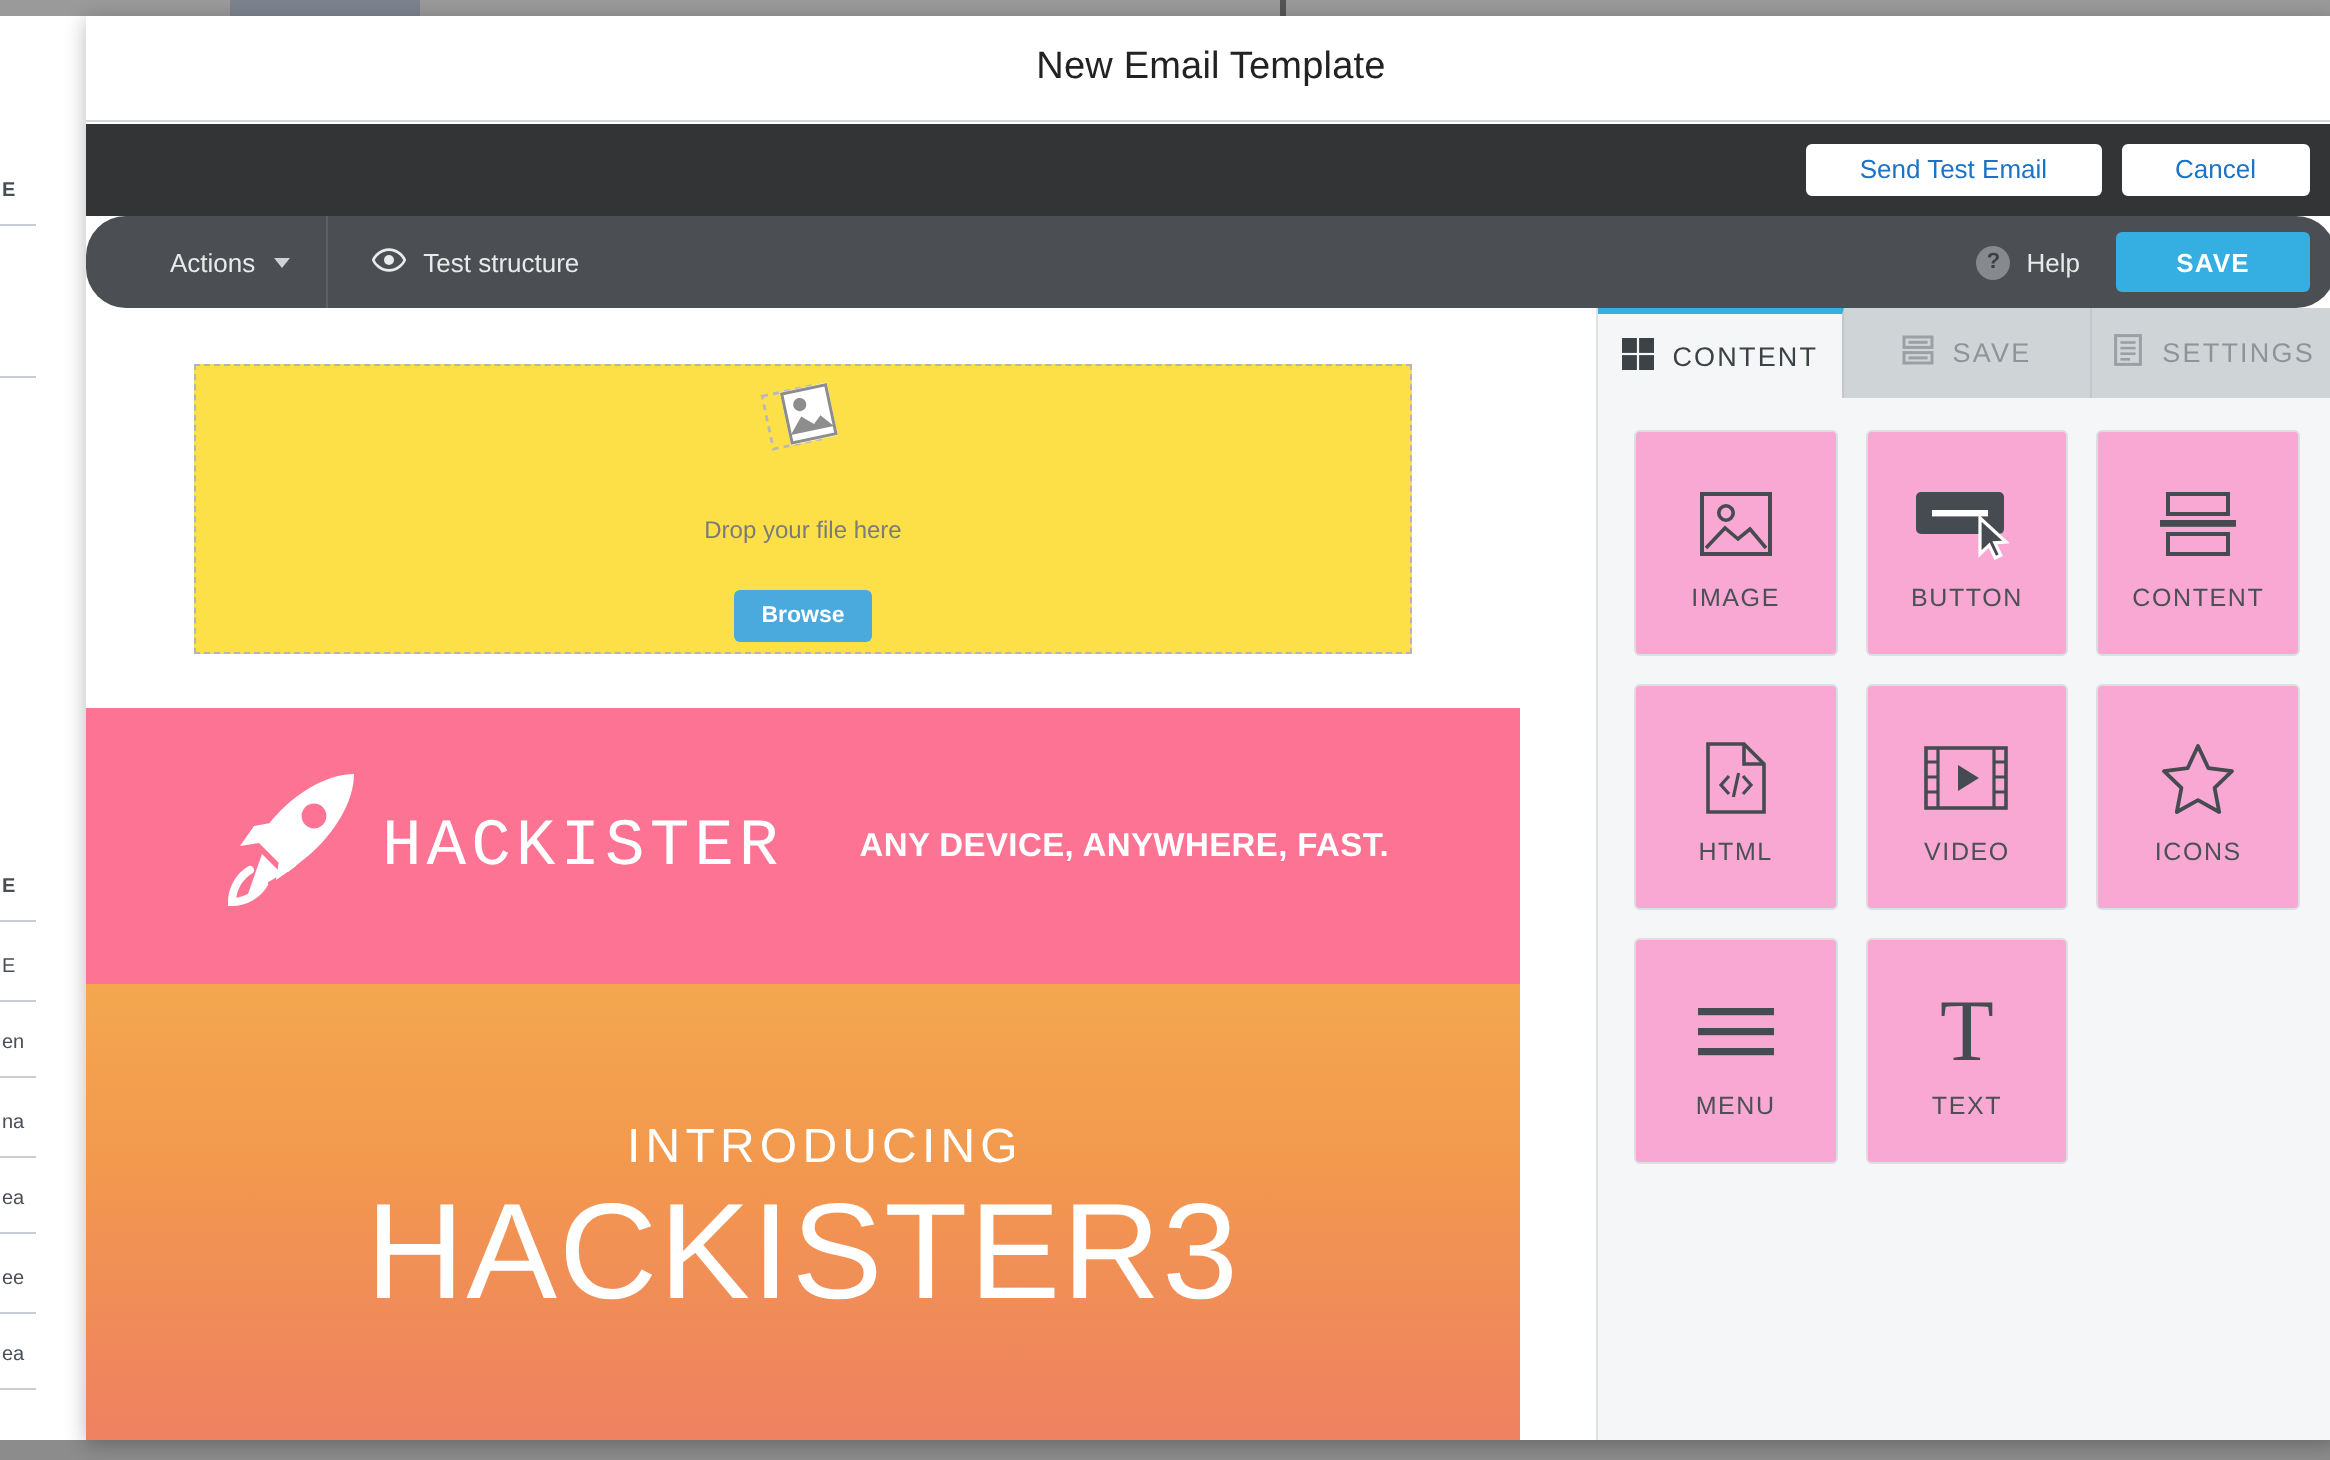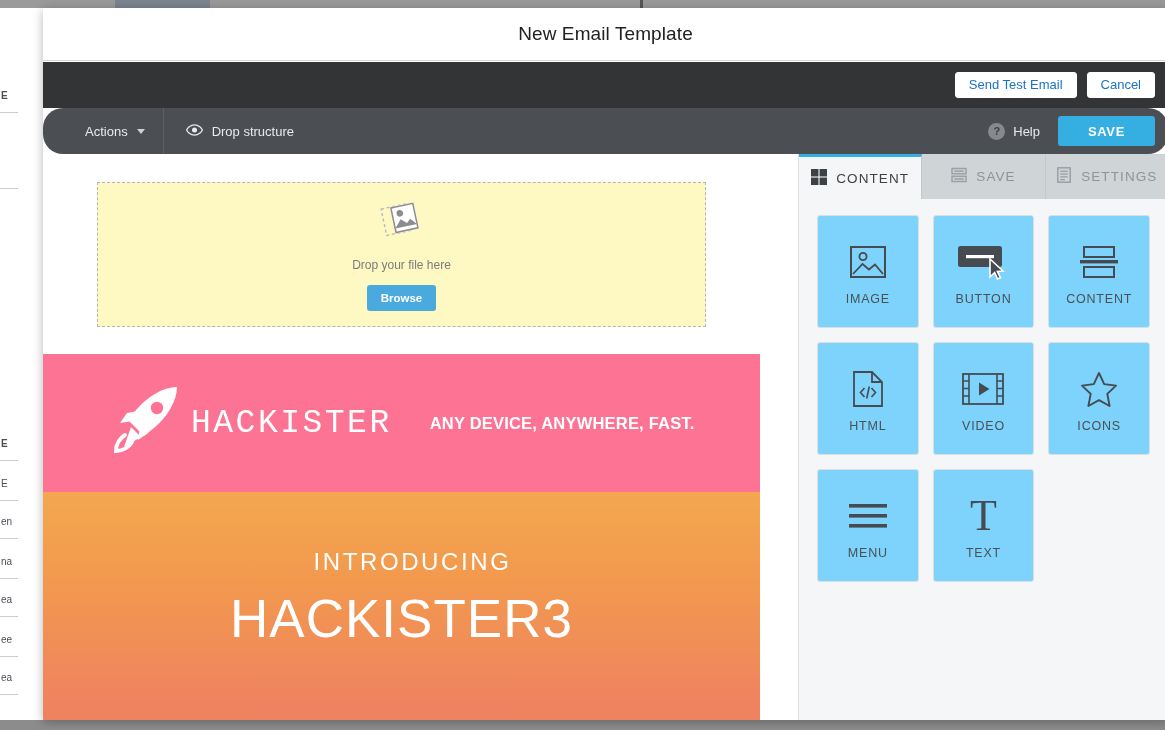--- a/index.html
+++ b/index.html
@@ -68,21 +68,21 @@
 
   
   .bar-top {
     position: relative;
     height: 46px; background: #333436;
     display: flex; align-items: center; justify-content: flex-end;
     padding-right: 13px; gap: 10px;
   }
   .ghost-btn {
     background: #ffffff; border: 1px solid #ffffff; border-radius: 3px;
-    color: #1a73c8; font-size: 13px; padding: 0 13px; height: 26px;
+    color: #1a73c8; font-size: 13px; padding: 0 26px; height: 26px;
     line-height: 24px; cursor: pointer; white-space: nowrap;
     font-family: "Liberation Sans", sans-serif;
   }
 
   
   .bar-tools {
     height: 46px; background: #4b4e52;
     display: flex; align-items: center; position: relative; border-radius: 20px;
   }
   .tool-left { display: flex; align-items: center; height: 100%; }
@@ -132,23 +132,23 @@
     overflow: hidden;
   }
   .panel {
     flex: 1; background: #f5f6f7; border-left: 1px solid #dfe1e3;
     display: flex; flex-direction: column; position: relative;
   }
 
   
   .dropzone {
     position: absolute; left: 54px; top: 28px; width: 609px; height: 145px;
-    background: #fef9c3; border: 1px dashed #b4b4b4;
+    background: #fde047; border: 1px dashed #b4b4b4;
     display: flex; flex-direction: column; align-items: center;
-    justify-content: center; gap: 0;
+    justify-content: center; gap: 10px;
   }
   .dz-icon { margin-bottom: 11px; }
   .dz-text { font-size: 12px; color: #7b7b7b; margin-bottom: 13px; }
   .browse-btn {
     background: #4aaade; color: #fff; border: none; border-radius: 3px;
     font-size: 11.5px; font-weight: bold; padding: 7px 14px; cursor: pointer;
     font-family: Liberation Sans, sans-serif;
   }
 
   
@@ -163,26 +163,26 @@
   .brand-tag {
     color: #fff; font-size: 16.5px; font-weight: 600; letter-spacing: .2px;
     margin-left: 38px;
   }
   .banner-hero {
     position: absolute; left: 0; top: 338px; width: 717px; height: 274px;
     background: linear-gradient(180deg, #f4a74f 0%, #f2994e 32%, #ef8360 78%, #ee7f62 100%);
     overflow: hidden;
   }
   .hero-intro {
-    position: absolute; left: 0; right: 0; top: 56px; text-align: center;
+    position: absolute; left: 0; right: 0; top: 68px; text-align: center;
     color: #fff; font-size: 24px; font-weight: 300; letter-spacing: 2.6px; padding-left: 22px;
   }
   .hero-head {
     position: absolute; left: 0; right: 0; top: 100px; text-align: center;
-    color: #fff; font-size: 53px; font-weight: 300; letter-spacing: 1px;
+    color: #fff; font-size: 68px; font-weight: 300; letter-spacing: 1px;
     line-height: 1;
   }
   .rocket-big { position: absolute; left: 360px; top: 218px; }
 
   
   .tabs { display: flex; height: 45px; background: #cfd4d7; }
   .tab {
     flex: 1; display: flex; align-items: center; justify-content: center;
     gap: 9px; font-size: 13.5px; letter-spacing: 1.1px; color: #8e9498;
     cursor: pointer; border-right: 1px solid #c3c8cc; user-select: none;
@@ -193,21 +193,21 @@
     align-items: center; margin-top: 0;
   }
   .tab.active .tab-ico svg * { stroke: #3c4245; fill: #3c4245; }
 
   
   .tiles {
     display: grid; grid-template-columns: repeat(3, 1fr);
     gap: 14px; padding: 16px 18px;
   }
   .tile {
-    background: #7dd3fc; border: 1px solid #dcdfe1; border-radius: 3px;
+    background: #f9a8d4; border: 1px solid #dcdfe1; border-radius: 3px;
     height: 113px; display: flex; flex-direction: column;
     align-items: center; justify-content: center; cursor: pointer;
   }
   .tile-ico { height: 48px; display: flex; align-items: center; justify-content: center; }
   .tile-label {
     font-size: 12.5px; color: #4a5054; letter-spacing: .8px; margin-top: 6px;
   }
 </style>
 </head>
 <body>
@@ -261,21 +261,21 @@
           <span>Actions</span>
           <span class="caret"></span>
         </div>
         <div class="show-structure">
           <span>
             <svg width="17" height="12" viewBox="0 0 17 12">
               <path d="M8.5 0.8C4.3 0.8 1.3 4.1 0.6 6c0.7 1.9 3.7 5.2 7.9 5.2s7.2-3.3 7.9-5.2C15.7 4.1 12.7 0.8 8.5 0.8z" fill="none" stroke="#e9eaeb" stroke-width="1.3"></path>
               <circle cx="8.5" cy="6" r="2.5" fill="#e9eaeb"></circle>
             </svg>
           </span>
-          <span>Drop structure</span>
+          <span>Test structure</span>
         </div>
       </div>
       <div class="tool-right">
         <div class="help-link">
           <span class="help-circle">?</span>
           <span>Help</span>
         </div>
         <button class="save-btn">SAVE</button>
       </div>
     </div>

